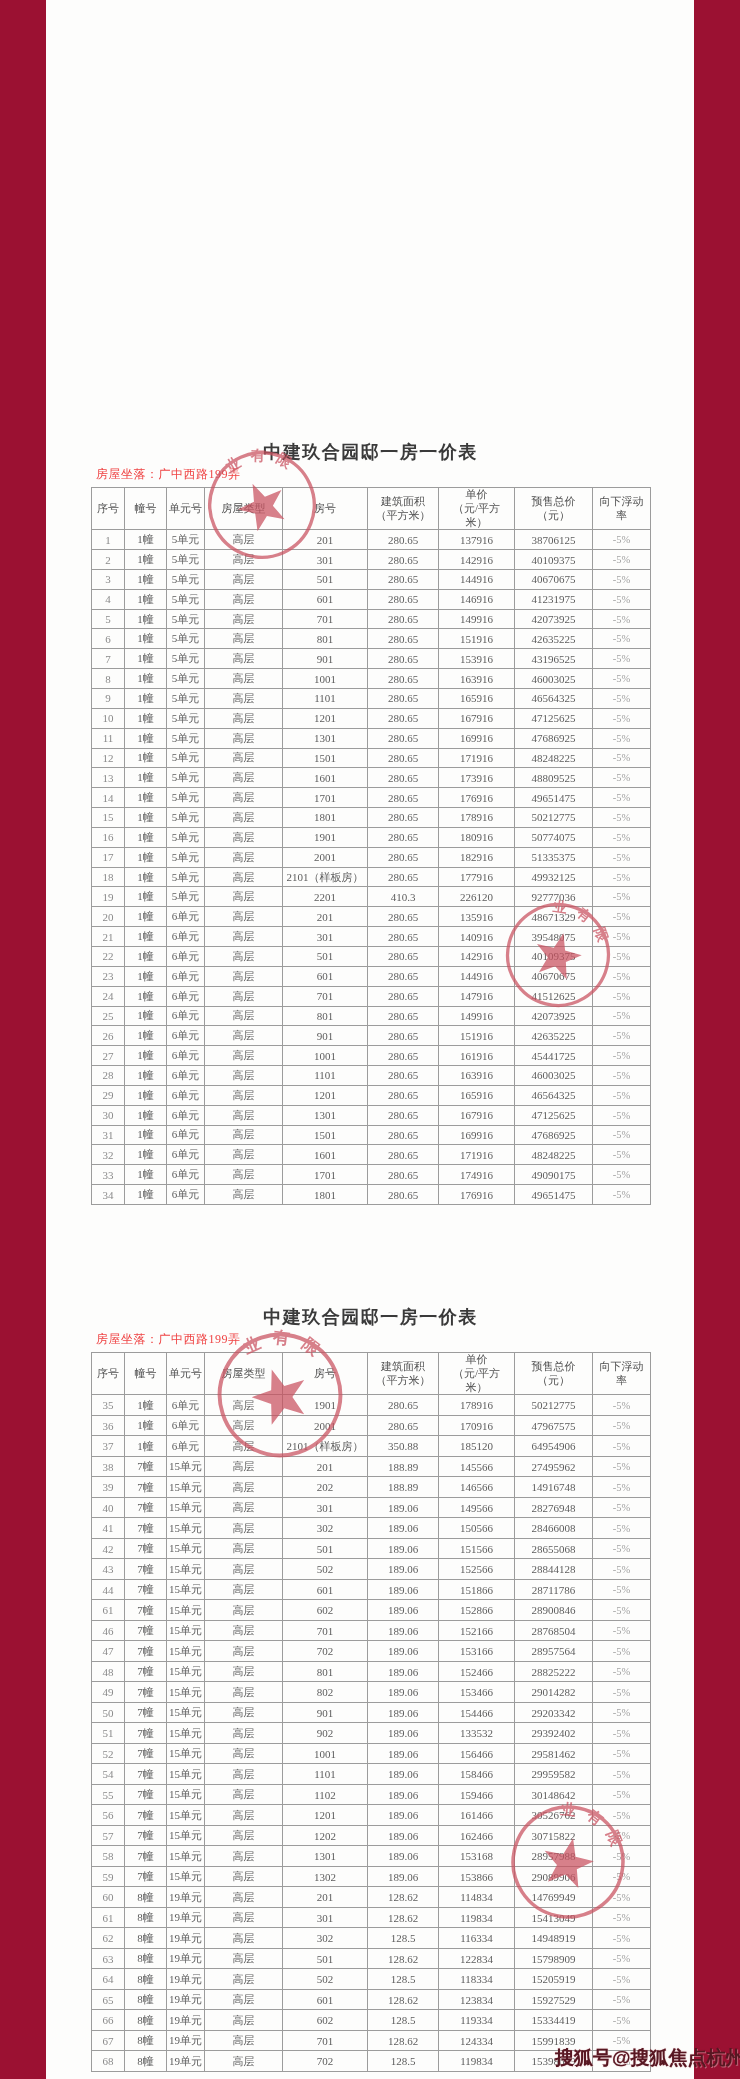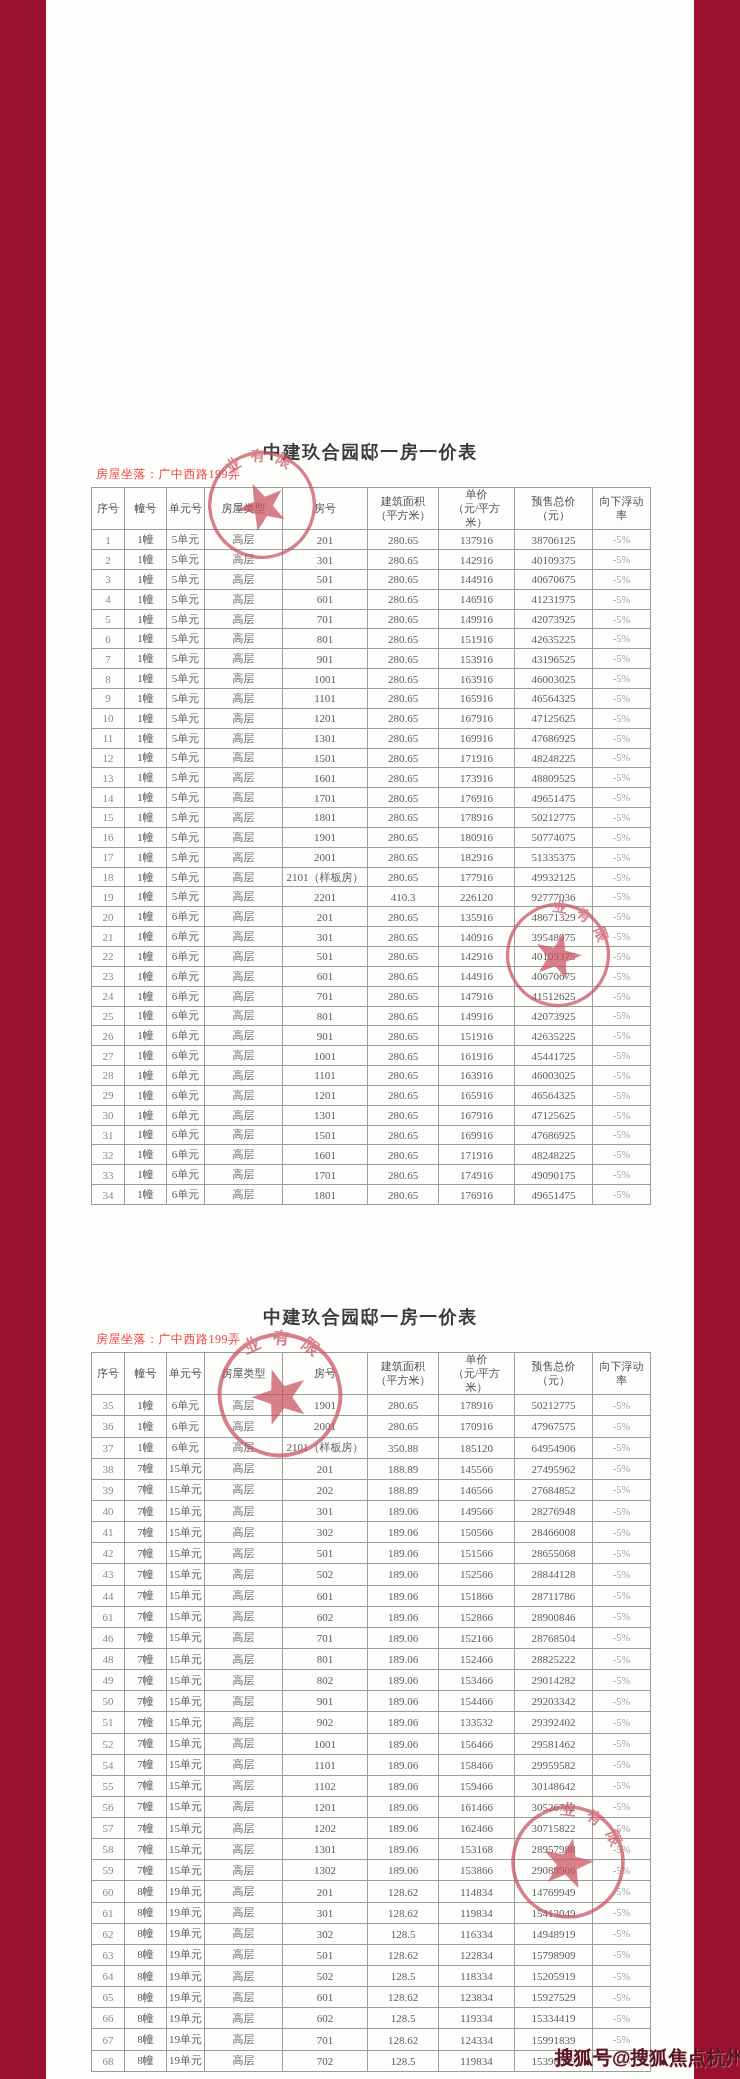--- a/index.html
+++ b/index.html
@@ -545,21 +545,21 @@
         <td class="c-pct">-5%</td>
       </tr>
       <tr>
         <td class="c-idx">39</td>
         <td>7幢</td>
         <td>15单元</td>
         <td>高层</td>
         <td>202</td>
         <td>188.89</td>
         <td>146566</td>
-        <td>27684852</td>
+        <td>14916748</td>
         <td class="c-pct">-5%</td>
       </tr>
       <tr>
         <td class="c-idx">40</td>
         <td>7幢</td>
         <td>15单元</td>
         <td>高层</td>
         <td>301</td>
         <td>189.06</td>
         <td>149566</td>
@@ -623,20 +623,31 @@
       </tr>
       <tr>
         <td class="c-idx">46</td>
         <td>7幢</td>
         <td>15单元</td>
         <td>高层</td>
         <td>701</td>
         <td>189.06</td>
         <td>152166</td>
         <td>28768504</td>
+        <td class="c-pct">-5%</td>
+      </tr>
+      <tr>
+        <td class="c-idx">47</td>
+        <td>7幢</td>
+        <td>15单元</td>
+        <td>高层</td>
+        <td>702</td>
+        <td>189.06</td>
+        <td>153166</td>
+        <td>28957564</td>
         <td class="c-pct">-5%</td>
       </tr>
       <tr>
         <td class="c-idx">48</td>
         <td>7幢</td>
         <td>15单元</td>
         <td>高层</td>
         <td>801</td>
         <td>189.06</td>
         <td>152466</td>

